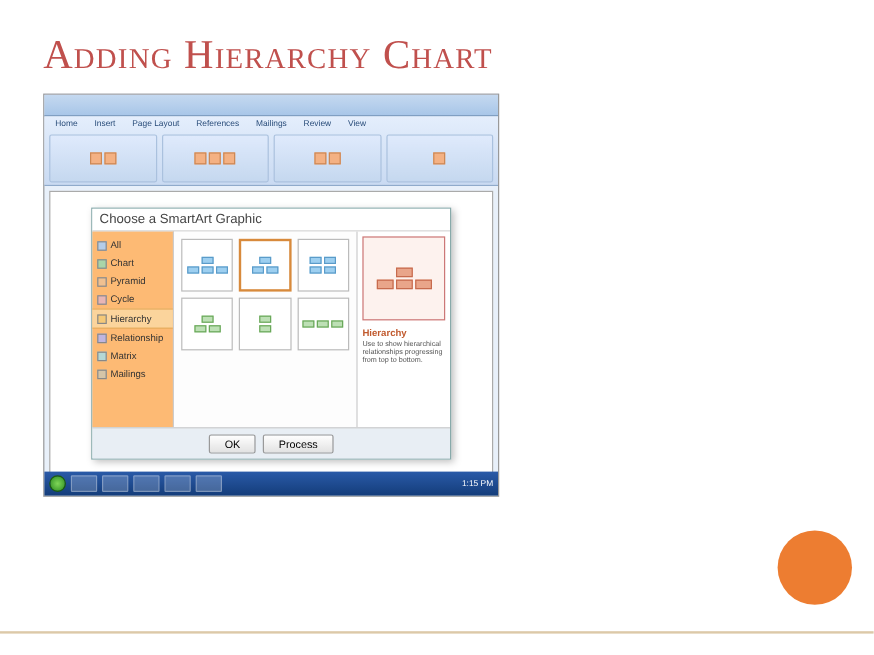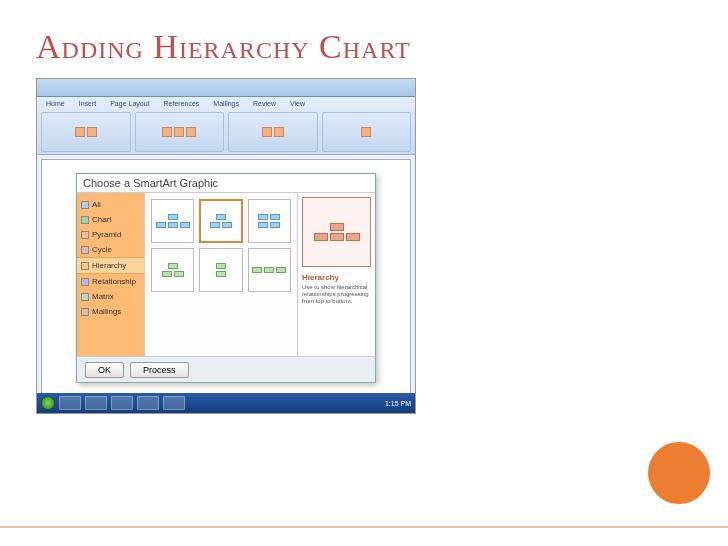--- a/index.html
+++ b/index.html
@@ -137,21 +137,21 @@
     justify-content: center;
   }
   .preview-org .mini-box { background: #e9a58a; border-color: #c76b4e; width: 14px; height: 8px; }
   .preview-label { font-size: 8px; color: #c15a2e; margin-top: 6px; font-weight: bold; }
   .preview-desc { font-size: 6px; color: #555; margin-top: 2px; line-height: 1.2; }
   .dialog-buttons {
     height: 26px;
     background: #e8eef4;
     border-top: 1px solid #ccc;
     display: flex;
-    justify-content: flex-start;
+    justify-content: center;
     align-items: center;
     gap: 6px;
     padding: 0 8px;
   }
   .dlg-btn {
     font-size: 9px;
     padding: 2px 12px;
     background: linear-gradient(#fefefe,#e2e2e2);
     border: 1px solid #999;
     border-radius: 2px;

